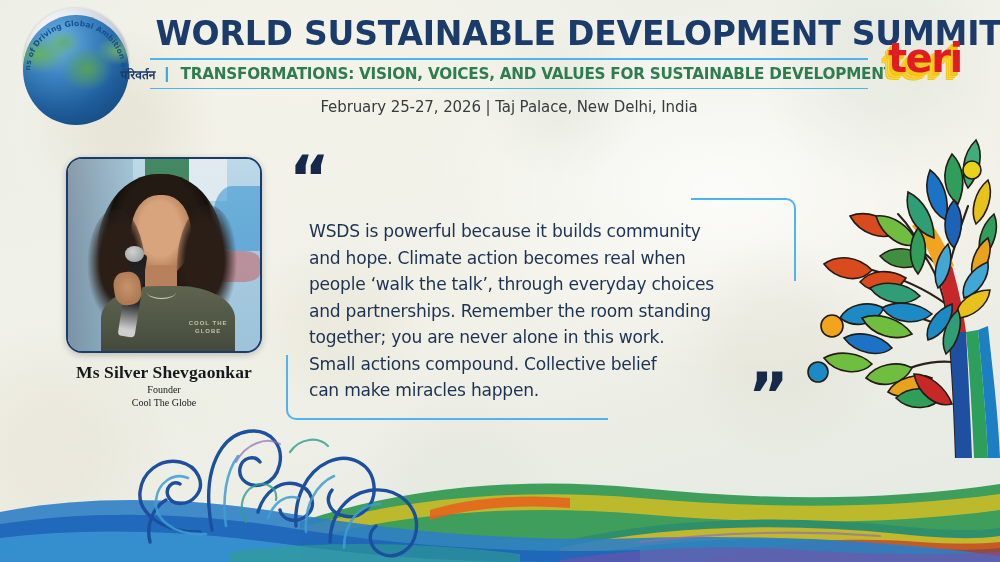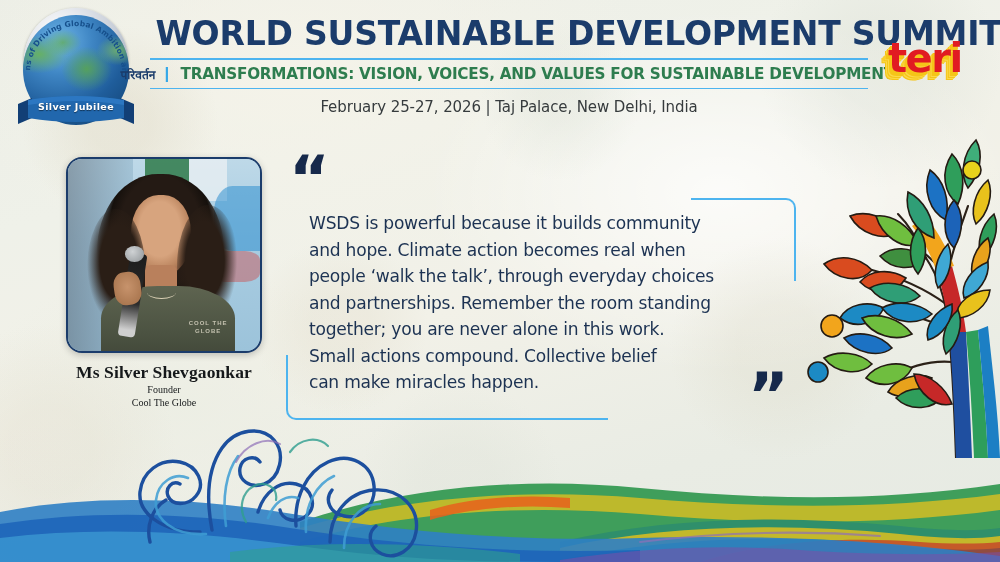--- a/index.html
+++ b/index.html
@@ -258,21 +258,21 @@
     position: absolute; left: 405px; top: 38px; width: 105px; height: 83px;
     border-top: 2px solid #4db4ef; border-right: 2px solid #4db4ef;
     border-top-right-radius: 10px;
   }
   .bracket-bl {
     position: absolute; left: 0px; top: 195px; width: 322px; height: 65px;
     border-left: 2px solid #4db4ef; border-bottom: 2px solid #4db4ef;
     border-bottom-left-radius: 10px;
   }
   .quote-text {
-    position: absolute; left: 23px; top: 50px; width: 470px;
+    position: absolute; left: 23px; top: 58px; width: 470px;
     font-family: "DejaVu Sans", sans-serif;
     font-size: 17.1px; line-height: 1.555;
     color: #1c3252;
     letter-spacing: -.25px;
     white-space: pre-line;
   }
 
   
   .tree { position: absolute; left: 806px; top: 128px; width: 196px; height: 330px; z-index: 3; }
   .tree svg { display: block; }
@@ -292,29 +292,20 @@
       <div class="ring"></div>
       <div class="ring-in"></div>
       <svg class="arc-text" viewBox="0 0 124 124">
         <defs>
           <path id="arcp" d="M 16,66 A 46,46 0 0 1 108,66" fill="none"></path>
         </defs>
         <text font-size="7.6" font-family="DejaVu Sans, sans-serif" font-weight="bold" fill="#16508c" letter-spacing="0.15">
           <textPath href="#arcp" startOffset="50%" text-anchor="middle">25 Editions of Driving Global Ambition and Action</textPath>
         </text>
       </svg>
-      <div class="banner">
-        <svg width="120" height="34" viewBox="0 0 120 34">
-          <path d="M2,10 L16,4 L16,24 L2,30 Z" fill="#123f76"></path>
-          <path d="M118,10 L104,4 L104,24 L118,30 Z" fill="#123f76"></path>
-          <path d="M12,6 Q60,-2 108,6 L108,24 Q60,32 12,24 Z" fill="#2167ad"></path>
-          <path d="M12,6 Q60,-2 108,6 L108,11 Q60,3 12,11 Z" fill="#2f7cc7" opacity=".8"></path>
-        </svg>
-        <div class="banner-lbl">Silver Jubilee</div>
-      </div>
     </div>
 
     <div class="titles">
       <div class="main-title">WORLD SUSTAINABLE DEVELOPMENT SUMMIT 2026</div>
       <div class="rule"></div>
       <div class="subtitle-row">
         <span class="sub-hindi">परिवर्तन</span>
         <span class="sub-pipe">|</span>
         <span class="sub-eng">TRANSFORMATIONS: VISION, VOICES, AND VALUES FOR SUSTAINABLE DEVELOPMENT</span>
       </div>

